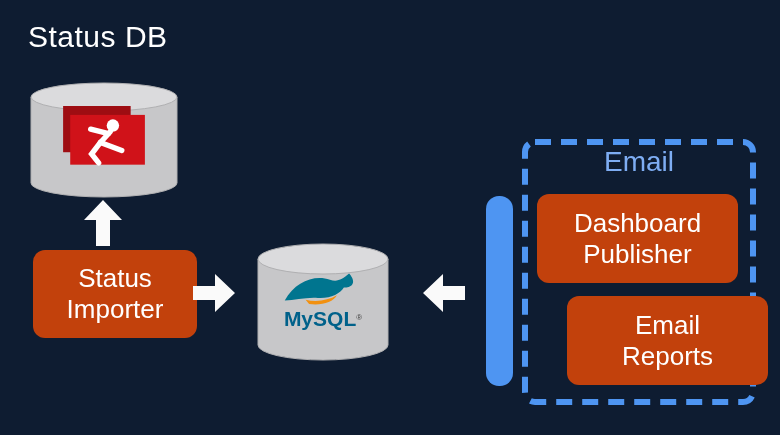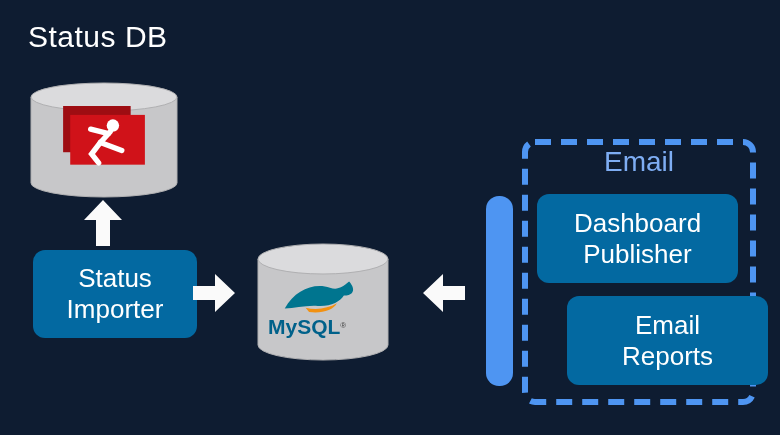--- a/index.html
+++ b/index.html
@@ -13,21 +13,21 @@
   .abs{ position:absolute; }
 
   .title{
     left:28px; top:20px;
     color:#ffffff; font-size:30px; letter-spacing:.5px;
   }
 
   .cylinder{ }
 
   .node{
-    background:#0369a1; border-radius:12px;
+    background:#c2410c; border-radius:12px;
     display:flex; align-items:center; justify-content:center;
     color:#ffffff; font-size:26px; line-height:1.18; text-align:center;
   }
   .node span{ white-space:pre-line; }
 
   .node-importer{ left:33px; top:250px; width:164px; height:88px; }
   .node-dashboard{ left:537px; top:194px; width:201px; height:89px; }
   .node-email{ left:537px; top:296px; width:201px; height:89px;margin-left:30px; }
 
   .views-label{
@@ -46,22 +46,22 @@
   .arrow-up{ left:84px; top:200px; }
   .arrow-right{ left:193px; top:274px; }
   .arrow-left{ left:423px; top:274px; }
 
   .cyl-status{ left:30px; top:82px; width:148px; height:116px; }
   .cyl-mysql{ left:257px; top:243px; width:132px; height:118px; }
 
   .red-logo{ position:absolute; left:31px; top:24px; }
 
   .mysql-logo{
-    position:absolute; left:11px; top:36px; width:110px;
-    text-align:left;
+    position:absolute; left:11px; top:28px; width:110px;
+    text-align:center;
   }
   .mysql-logo svg{ display:block; margin:0 auto -4px auto; }
   .mysql-text{
     font-weight:bold; font-size:21px; color:#00618a; letter-spacing:0;
   }
   .mysql-mark{
     font-size:8px; color:#444; vertical-align:super;
   }
 </style>
 </head>

